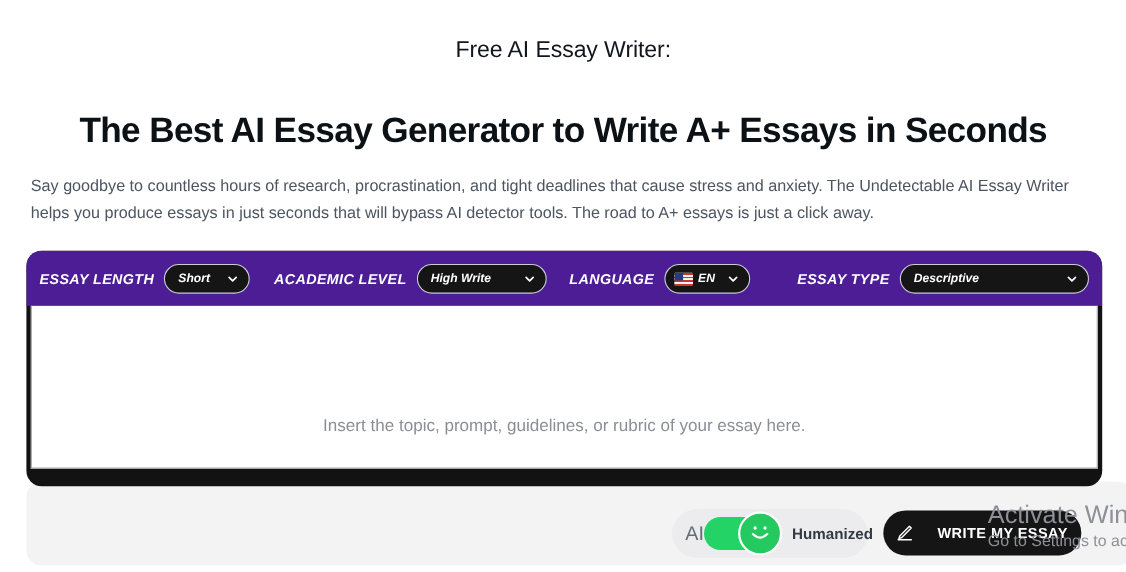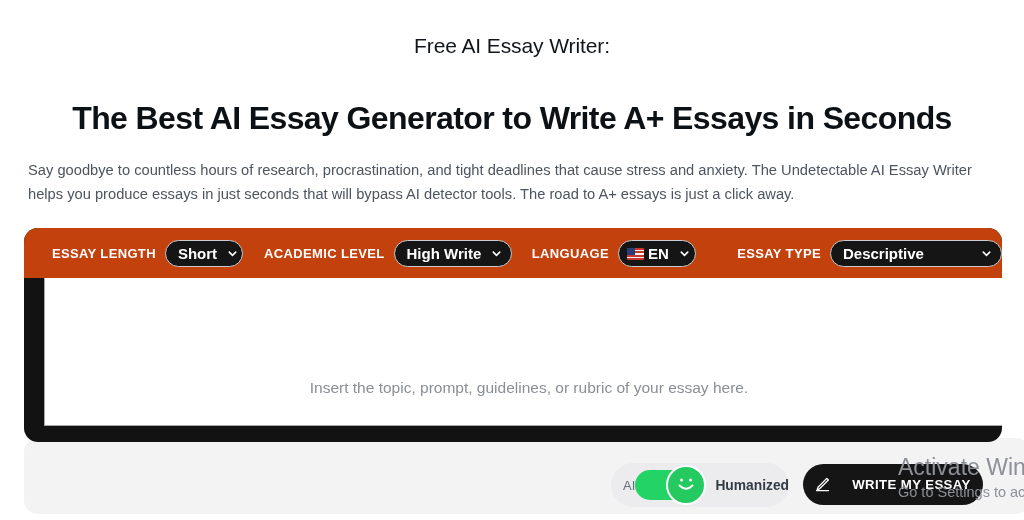--- a/index.html
+++ b/index.html
@@ -78,25 +78,26 @@
     background: #121212;
     box-sizing: border-box;
     overflow: hidden;
   }
   .toolbar {
     position: absolute;
     left: 0;
     top: 0;
     width: 978px;
     height: 50px;
-    background: #c2410c;
-    display: flex;
-    align-items: center;
-    box-sizing: border-box;
-    padding-left: 28px;
+    background: #4c1d95;
+    display: flex;
+    align-items: center;
+    box-sizing: border-box;
+    padding-left: 12px;
+    font-style: italic;
   }
   .tb-group {
     display: flex;
     align-items: center;
     white-space: nowrap;
   }
   .tb-label {
     color: #ffffff;
     font-size: 13px;
     font-weight: 700;
@@ -105,21 +106,21 @@
   }
   .pill {
     display: inline-flex;
     align-items: center;
     justify-content: space-between;
     height: 27px;
     border: 1px solid #c9ccd1;
     border-radius: 14px;
     background: #151515;
     color: #ffffff;
-    font-size: 15px;
+    font-size: 11px;
     font-weight: 700;
     box-sizing: border-box;
     padding: 0 9px 0 12px;
     cursor: pointer;
   }
   .pill .pv { margin-right: 10px; }
   .pill-short { width: 78px; }
   .pill-level { width: 118px; }
   .pill-lang  { width: 78px; padding-left: 8px; }
   .pill-type  { width: 172px; }
@@ -148,21 +149,21 @@
     height: 11px;
     flex: 0 0 auto;
     display: block;
   }
   .gap-a { width: 22px; }
   .gap-b { width: 21px; }
   .gap-c { width: 43px; }
 
   .compose {
     position: absolute;
-    left: 20px;
+    left: 4px;
     top: 50px;
     width: 970px;
     height: 148px;
     background: #ffffff;
     border: 1px solid #a7a7a7;
     border-top: none;
     box-sizing: border-box;
   }
   .placeholder {
     position: absolute;
@@ -209,21 +210,21 @@
     top: 463px;
     width: 178px;
     height: 44px;
     background: #ececee;
     border-radius: 22px;
     display: flex;
     align-items: center;
     cursor: pointer;
   }
   .tg-left {
-    font-size: 13px;
+    font-size: 18px;
     color: #646d78;
     margin-left: 12px;
     width: 22px;
   }
   .track {
     position: relative;
     width: 62px;
     height: 30px;
     border-radius: 15px;
     background: #24d366;

